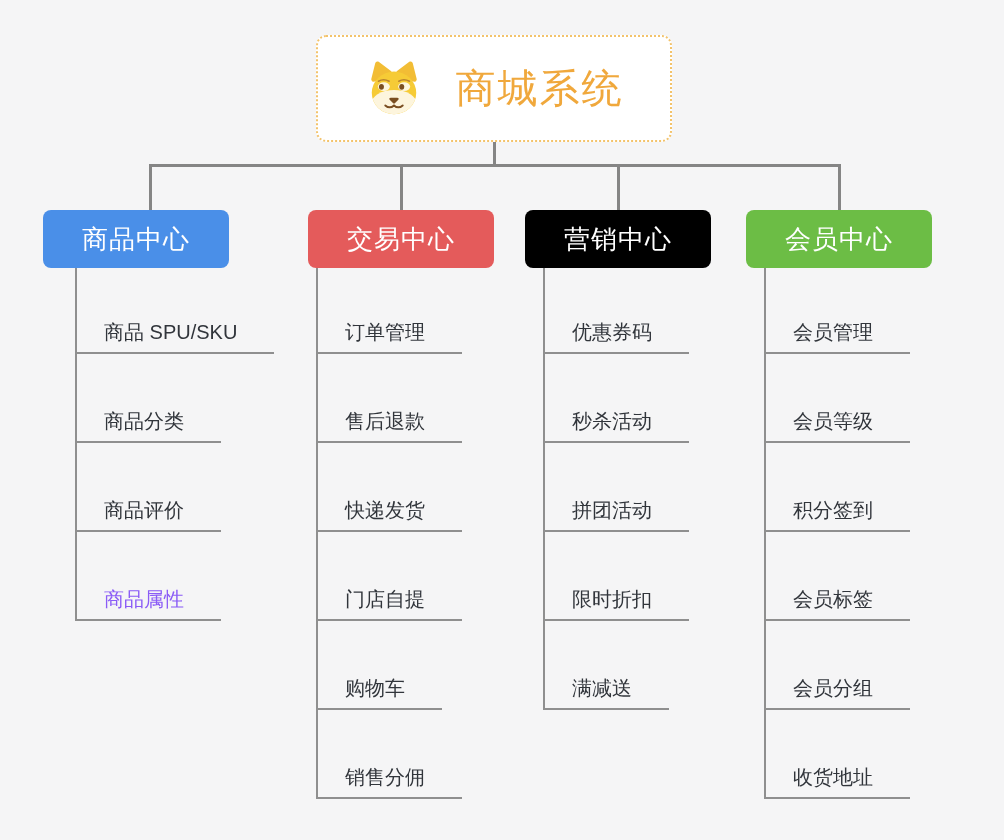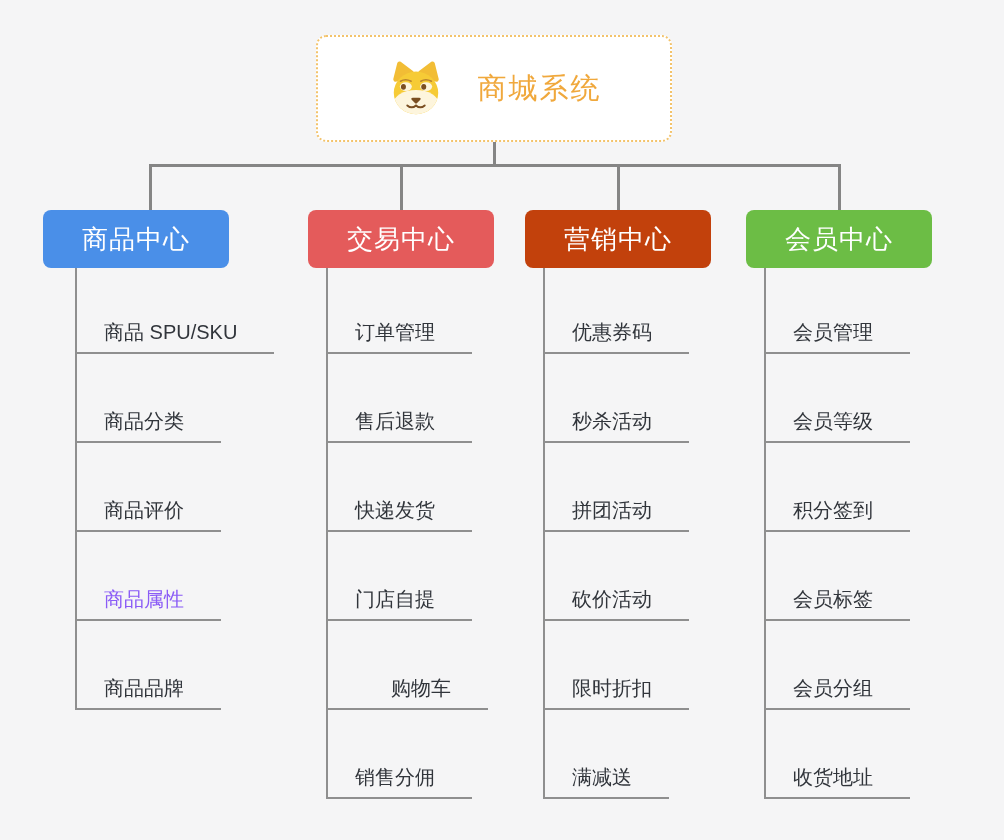--- a/index.html
+++ b/index.html
@@ -12,21 +12,21 @@
   .canvas{position:absolute;inset:0;}
 
   
   .root-node{
     position:absolute;left:316px;top:35px;width:356px;height:107px;
     background:#ffffff;border:2px dotted #f3c36b;border-radius:10px;
     box-sizing:border-box;
     display:flex;align-items:center;justify-content:center;gap:13px;
   }
   .root-title{
-    font-size:29px;letter-spacing:2px;font-weight:500;margin-left:20px;
+    font-size:40px;letter-spacing:2px;font-weight:500;margin-left:20px;
   }
   .doge{width:58px;height:56px;flex:0 0 auto;}
 
   
   .line{position:absolute;background:#858585;}
 
   
   .branch-node{
     position:absolute;top:210px;width:186px;height:58px;
     border-radius:8px;color:#ffffff;font-size:26px;
@@ -102,68 +102,62 @@
         </div>
         <div class="child" style="border-bottom-color: rgb(143, 143, 143);">
           <span style="color: rgb(49, 53, 59);">商品分类</span>
         </div>
         <div class="child" style="border-bottom-color: rgb(143, 143, 143);">
           <span style="color: rgb(49, 53, 59);">商品评价</span>
         </div>
         <div class="child" style="border-bottom-color: rgb(143, 143, 143);">
           <span style="color: #8b5cf6;">商品属性</span>
         </div>
-        <div class="child" style="border-bottom-color: rgb(143, 143, 143);">
-          <span style="color: rgb(49, 53, 59);">商品品牌</span>
-        </div>
       </div>
     </div>
 
     <div>
       <div class="branch-node" style="left: 308px; background: rgb(228, 91, 91);">
         <span>交易中心</span>
       </div>
-      <div class="child-col" style="left: 326px; border-left-color: rgb(143, 143, 143); font-family: Liberation Serif, serif;">
+      <div class="child-col" style="left: 316px; border-left-color: rgb(143, 143, 143); font-family: Liberation Serif, serif;">
         <div class="child" style="border-bottom-color: rgb(143, 143, 143);">
           <span style="color: rgb(49, 53, 59);">订单管理</span>
         </div>
         <div class="child" style="border-bottom-color: rgb(143, 143, 143);">
           <span style="color: rgb(49, 53, 59);">售后退款</span>
         </div>
         <div class="child" style="border-bottom-color: rgb(143, 143, 143);">
           <span style="color: rgb(49, 53, 59);">快递发货</span>
         </div>
         <div class="child" style="border-bottom-color: rgb(143, 143, 143);">
           <span style="color: rgb(49, 53, 59);">门店自提</span>
         </div>
-        <div class="child" style="border-bottom-color: rgb(143, 143, 143); padding-left: 36px;">
+        <div class="child" style="border-bottom-color: rgb(143, 143, 143);">
           <span style="color: rgb(49, 53, 59);">购物车</span>
         </div>
         <div class="child" style="border-bottom-color: rgb(143, 143, 143);">
           <span style="color: rgb(49, 53, 59);">销售分佣</span>
         </div>
       </div>
     </div>
 
     <div>
-      <div class="branch-node" style="left: 525px; background: #c2410c;">
+      <div class="branch-node" style="left: 525px; background: #000000;">
         <span>营销中心</span>
       </div>
       <div class="child-col" style="left: 543px; border-left-color: rgb(143, 143, 143);">
         <div class="child" style="border-bottom-color: rgb(143, 143, 143);">
           <span style="color: rgb(49, 53, 59);">优惠券码</span>
         </div>
         <div class="child" style="border-bottom-color: rgb(143, 143, 143);">
           <span style="color: rgb(49, 53, 59);">秒杀活动</span>
         </div>
         <div class="child" style="border-bottom-color: rgb(143, 143, 143);">
           <span style="color: rgb(49, 53, 59); margin-top: 8px;">拼团活动</span>
-        </div>
-        <div class="child" style="border-bottom-color: rgb(143, 143, 143);">
-          <span style="color: rgb(49, 53, 59);">砍价活动</span>
         </div>
         <div class="child" style="border-bottom-color: rgb(143, 143, 143);">
           <span style="color: rgb(49, 53, 59);">限时折扣</span>
         </div>
         <div class="child" style="border-bottom-color: rgb(143, 143, 143);">
           <span style="color: rgb(49, 53, 59);">满减送</span>
         </div>
       </div>
     </div>
 

